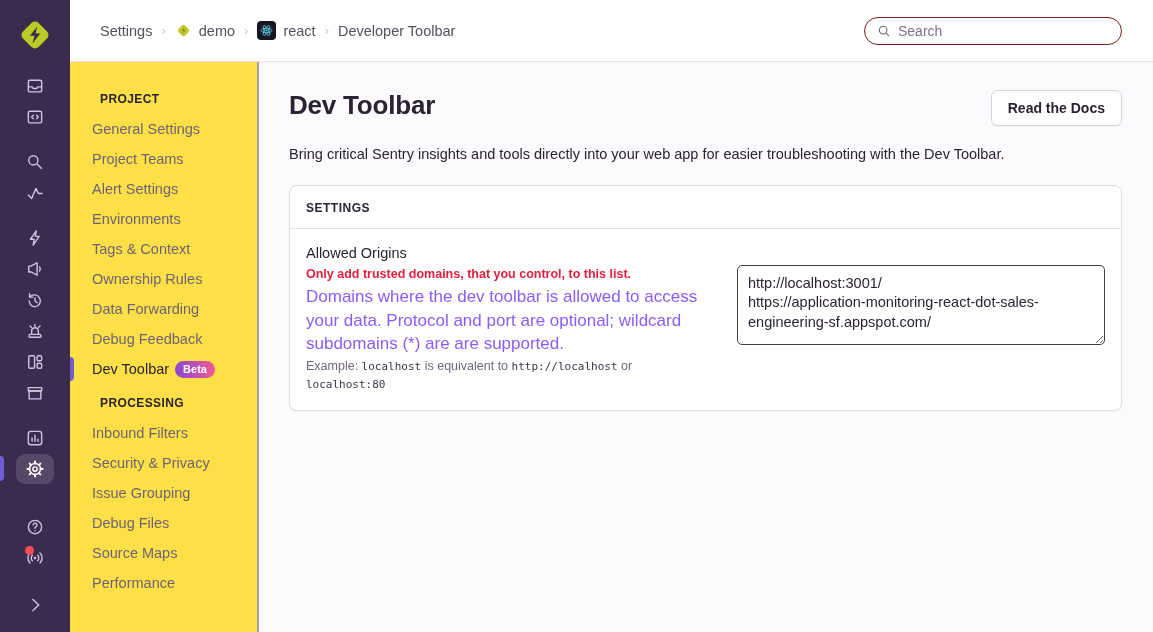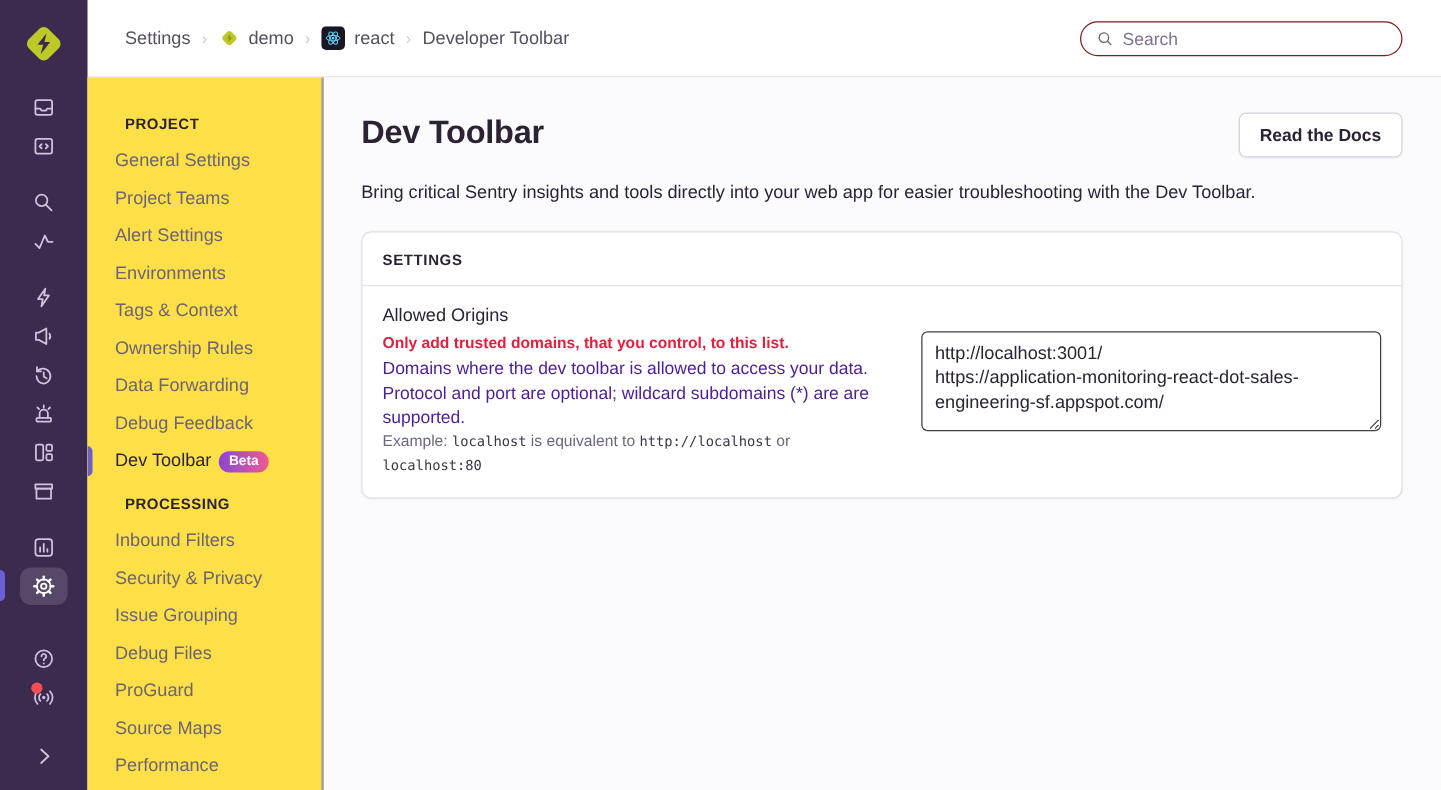--- a/index.html
+++ b/index.html
@@ -65,21 +65,21 @@
     font-family:"Liberation Sans", sans-serif; box-shadow:0 1px 1px rgba(43,34,51,.04); }
   .page-desc { margin-top:18px; font-size:14.5px; color:#2b2233; line-height:1.4; }
 
   .panel { margin-top:21px; background:#fff; border:1px solid #e0dce4; border-radius:8px;
     box-shadow:0 1px 2px rgba(43,34,51,.04); }
   .panel-header { padding:15px 16px 13px 16px; border-bottom:1px solid #e7e1ec;
     font-size:12px; font-weight:700; letter-spacing:.5px; color:#2b2233; }
   .panel-body { padding:16px; display:grid; grid-template-columns:1fr 368px; column-gap:37px; }
   .field-label { font-size:14.5px; color:#2b2233; margin-bottom:6px; }
   .field-warning { font-size:12.5px; font-weight:700; color:#e0203f; margin-bottom:4px; }
-  .field-help { font-size:14px; color:#4c1d95; line-height:1.38; }
+  .field-help { font-size:17px; color:#8b5cf6; line-height:1.38; }
   .field-example { font-size:12.5px; color:#71657e; line-height:1.5; margin-top:1px; }
   .field-example code { font-family:"DejaVu Sans Mono", monospace; font-size:11px; color:#3c3547; }
   .origin-input { margin-top:20px; width:368px; height:80px; border:1px solid #404040; border-radius:5px;
     padding:8px 10px; font-family:"Liberation Sans", sans-serif; font-size:14.5px; line-height:1.32;
     color:#2b2233; resize:vertical; outline:none; background:#fff; overflow:hidden; word-break:break-word; }
 </style>
 </head>
 <body>
 
 <div class="app">
@@ -280,21 +280,20 @@
             <span class="beta">Beta</span>
           </div>
         </div>
 
         <div class="side-section">
           <div class="side-section-title">PROCESSING</div>
           <div class="side-item">Inbound Filters</div>
           <div class="side-item">Security &amp; Privacy</div>
           <div class="side-item">Issue Grouping</div>
           <div class="side-item">Debug Files</div>
-          <div class="side-item">ProGuard</div>
           <div class="side-item">Source Maps</div>
           <div class="side-item">Performance</div>
         </div>
       </div>
 
       <div class="main">
         <div class="title-row">
           <h1 class="page-title">Dev Toolbar</h1>
           <button class="docs-btn">Read the Docs</button>
         </div>

